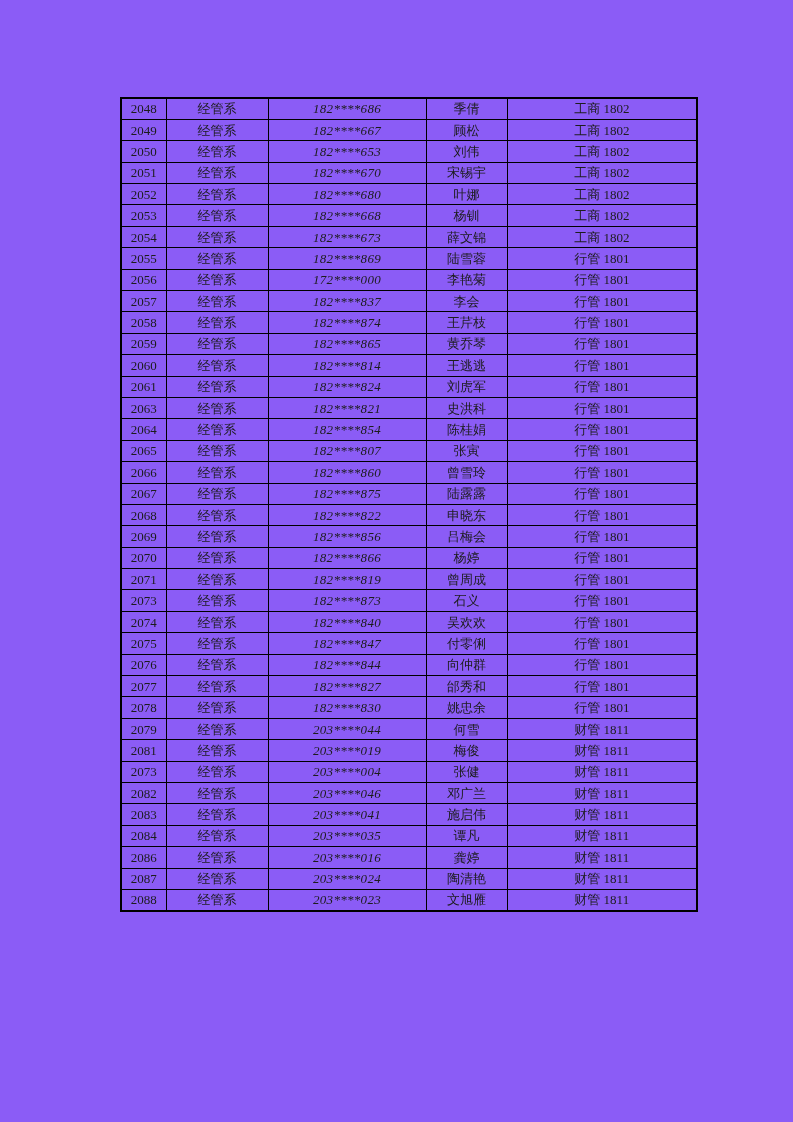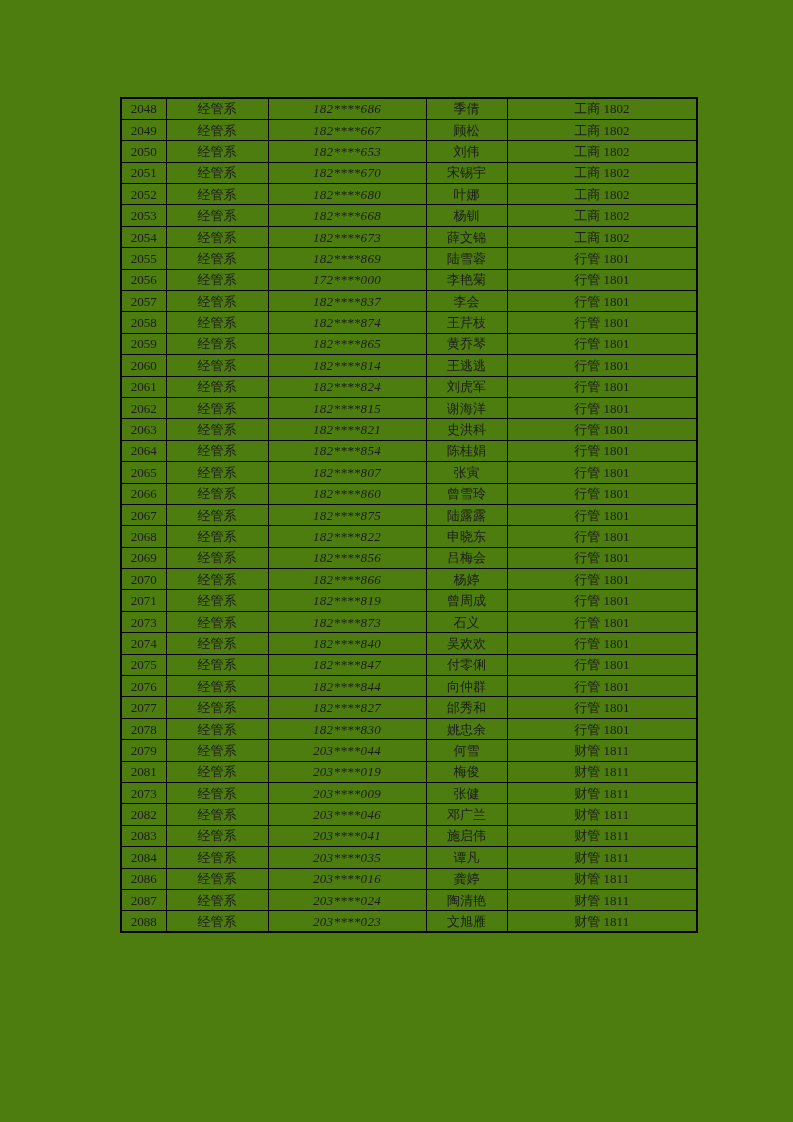--- a/index.html
+++ b/index.html
@@ -3,21 +3,21 @@
 <meta charset="utf-8">
 <style>
   * { box-sizing: border-box; }
   html, body { margin: 0; padding: 0; }
   body { background: #ffffff; }
 
   .page {
     position: relative;
     width: 793px;
     height: 1122px;
-    background: #4d7c0f;
+    background: #8b5cf6;
     overflow: hidden;
     font-family: "Liberation Serif", "DejaVu Serif", serif;
   }
 
   table.roster {
     position: absolute;
     left: 120px;
     top: 97px;
     width: 576px;
     border-collapse: collapse;
@@ -151,27 +151,20 @@
           <td class="cell-class">行管 1801</td>
         </tr>
         <tr>
           <td class="cell-index">2061</td>
           <td class="cell-department">经管系</td>
           <td class="cell-student-id">182****824</td>
           <td class="cell-name">刘虎军</td>
           <td class="cell-class">行管 1801</td>
         </tr>
         <tr>
-          <td class="cell-index">2062</td>
-          <td class="cell-department">经管系</td>
-          <td class="cell-student-id">182****815</td>
-          <td class="cell-name">谢海洋</td>
-          <td class="cell-class">行管 1801</td>
-        </tr>
-        <tr>
           <td class="cell-index">2063</td>
           <td class="cell-department">经管系</td>
           <td class="cell-student-id">182****821</td>
           <td class="cell-name">史洪科</td>
           <td class="cell-class">行管 1801</td>
         </tr>
         <tr>
           <td class="cell-index">2064</td>
           <td class="cell-department">经管系</td>
           <td class="cell-student-id">182****854</td>
@@ -279,21 +272,21 @@
         <tr>
           <td class="cell-index">2081</td>
           <td class="cell-department">经管系</td>
           <td class="cell-student-id">203****019</td>
           <td class="cell-name">梅俊</td>
           <td class="cell-class">财管 1811</td>
         </tr>
         <tr>
           <td class="cell-index">2073</td>
           <td class="cell-department">经管系</td>
-          <td class="cell-student-id">203****009</td>
+          <td class="cell-student-id">203****004</td>
           <td class="cell-name">张健</td>
           <td class="cell-class">财管 1811</td>
         </tr>
         <tr>
           <td class="cell-index">2082</td>
           <td class="cell-department">经管系</td>
           <td class="cell-student-id">203****046</td>
           <td class="cell-name">邓广兰</td>
           <td class="cell-class">财管 1811</td>
         </tr>

